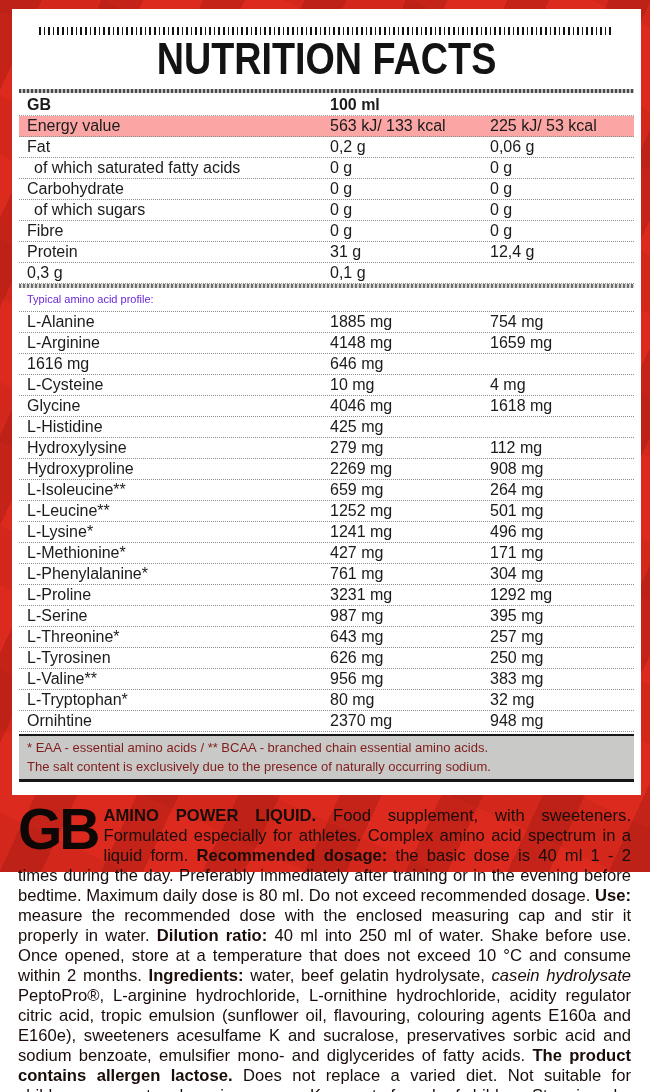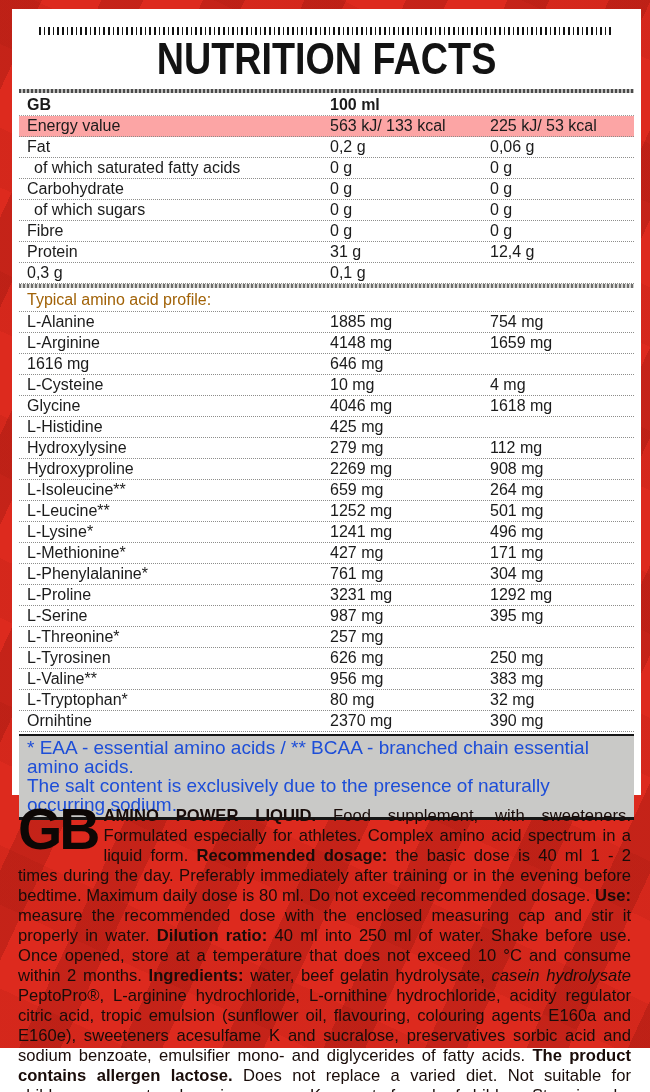--- a/index.html
+++ b/index.html
@@ -2,21 +2,21 @@
 <html><head>
 <meta charset="utf-8">
 <style>
   html,body{margin:0;padding:0;}
   body{
     width:650px;height:1092px;overflow:hidden;
     font-family:"Liberation Sans", sans-serif;
     background:#fff;
   }
   .frame{
-    position:relative;width:650px;height:1048px;
+    position:relative;width:650px;height:872px;
     background:
       repeating-linear-gradient(115deg, rgba(110,10,5,0.22) 0 38px, rgba(110,10,5,0) 38px 92px),
       repeating-linear-gradient(25deg, rgba(150,20,10,0.12) 0 54px, rgba(150,20,10,0) 54px 130px),
       #dd2a1e;
   }
   .white-panel{
     position:absolute;top:9px;left:12px;width:629px;height:786px;
     background:#ffffff;box-sizing:border-box;padding:16px 7px 0 7px;
   }
   .tick-line{
@@ -39,28 +39,28 @@
     align-items:end;
     font-size:16px;line-height:20px;color:#1b1b1b;
     border-bottom:1px dotted #8d8d8b;
     padding:0 0 0 8px;min-height:21px;box-sizing:border-box;
   }
   .trow.header{font-weight:bold;border-bottom:1px dotted #9b9b99;min-height:23px;}
   .trow.highlight{background:#fca5a5;}
   .trow .lbl.indent{padding-left:7px;}
   .trow span{white-space:nowrap;overflow:visible;}
   .section-heading{
-    font-size:16px;line-height:21px;color:#a16207;padding:1px 0 1px 8px;
+    font-size:11px;line-height:21px;color:#6d28d9;padding:1px 0 1px 8px;
     border-bottom:1px dotted #8d8d8b;
   }
   .footnote{
     margin-top:2px;background:#c9c9c7;
     border-top:2px solid #161616;border-bottom:3px solid #161616;
     padding:2px 8px 3px 8px;
-    font-size:19px;line-height:19px;color:#1d4ed8;
+    font-size:13px;line-height:19px;color:#7f1d1d;
   }
   .red-info{
     position:absolute;top:795px;left:0;width:650px;height:297px;
     box-sizing:border-box;padding:11px 19px 0 18px;
   }
   .red-info p{
     margin:0;text-align:justify;
     font-size:16.6px;line-height:20px;color:#190c09;
   }
   .gb-logo{
@@ -226,20 +226,21 @@
   </div>
 
   <div class="trow">
     <span class="lbl">L-Serine</span>
     <span>987 mg</span>
     <span>395 mg</span>
   </div>
 
   <div class="trow">
     <span class="lbl">L-Threonine*</span>
+    <span>643 mg</span>
     <span>257 mg</span>
   </div>
 
   <div class="trow">
     <span class="lbl">L-Tyrosinen</span>
     <span>626 mg</span>
     <span>250 mg</span>
   </div>
 
   <div class="trow">
@@ -250,21 +251,21 @@
 
   <div class="trow">
     <span class="lbl">L-Tryptophan*</span>
     <span>80 mg</span>
     <span>32 mg</span>
   </div>
 
   <div class="trow">
     <span class="lbl">Ornihtine</span>
     <span>2370 mg</span>
-    <span>390 mg</span>
+    <span>948 mg</span>
   </div>
 </div>
 
       <div class="footnote">
         <div>* EAA - essential amino acids / ** BCAA - branched chain essential amino acids.</div>
         <div>The salt content is exclusively due to the presence of naturally occurring sodium.</div>
       </div>
     </div>
   </div>
 

